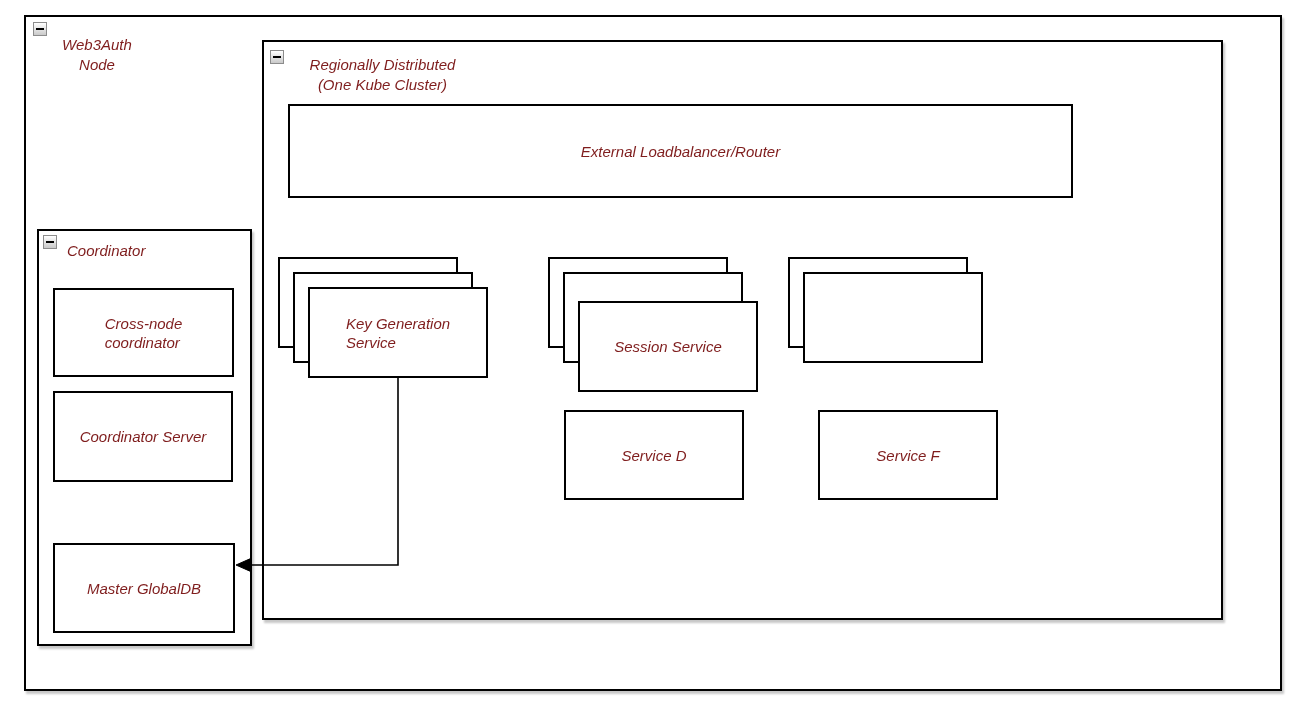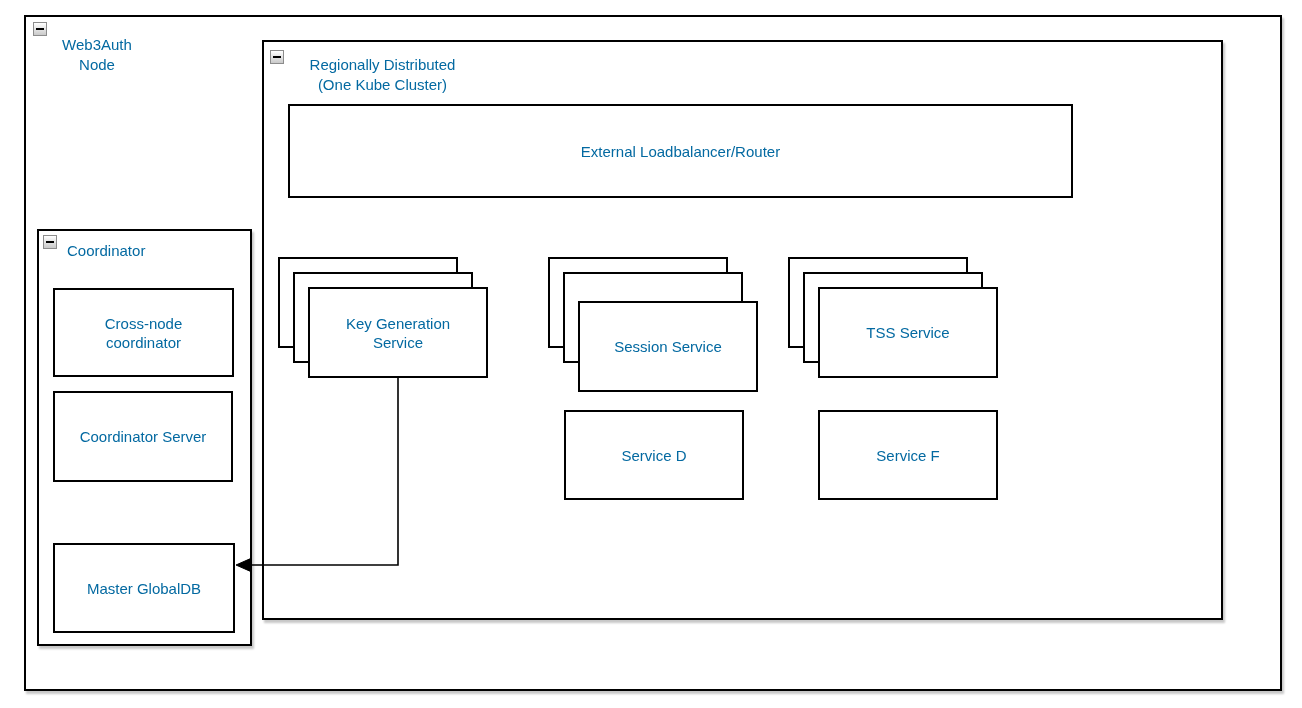--- a/index.html
+++ b/index.html
@@ -2,37 +2,38 @@
 <html><head>
 <meta charset="utf-8">
 <style>
   html, body { margin: 0; padding: 0; background: #ffffff; }
   .canvas {
     position: relative;
     width: 1302px;
     height: 708px;
     background: #ffffff;
     font-family: "Liberation Sans", sans-serif;
-    color: #0369a1;
+    color: #7f1d1d;
     overflow: hidden;
+    font-style: italic;
   }
   .rect {
     position: absolute;
     background: #ffffff;
     border: 2px solid #000000;
     box-sizing: border-box;
   }
   .container-box {
     box-shadow: 2px 3px 2px rgba(0,0,0,0.22);
   }
   .node {
     display: flex;
     align-items: center;
     justify-content: center;
-    text-align: center;
+    text-align: left;
     font-size: 15px;
     line-height: 19px;
     white-space: pre-line;
   }
   .container-label {
     position: absolute;
     font-size: 15px;
     line-height: 20px;
     white-space: pre-line;
   }
@@ -98,23 +99,20 @@
   </div>
 
   <div class="rect" style="left:548px; top:257px; width:180px; height:91px;"></div>
   <div class="rect" style="left:563px; top:272px; width:180px; height:91px;"></div>
   <div class="rect node" style="left:578px; top:287px; width:180px; height:91px;margin-top:14px;">
     <span>Session Service</span>
   </div>
 
   <div class="rect" style="left:788px; top:257px; width:180px; height:91px;"></div>
   <div class="rect" style="left:803px; top:272px; width:180px; height:91px;"></div>
-  <div class="rect node" style="left:818px; top:287px; width:180px; height:91px;">
-    <span>TSS Service</span>
-  </div>
 
   <div class="rect node" style="left:564px; top:410px; width:180px; height:90px;">
     <span>Service D</span>
   </div>
 
   <div class="rect node" style="left:53px; top:288px; width:181px; height:89px;">
     <span>Cross-node
 coordinator</span>
   </div>
 

